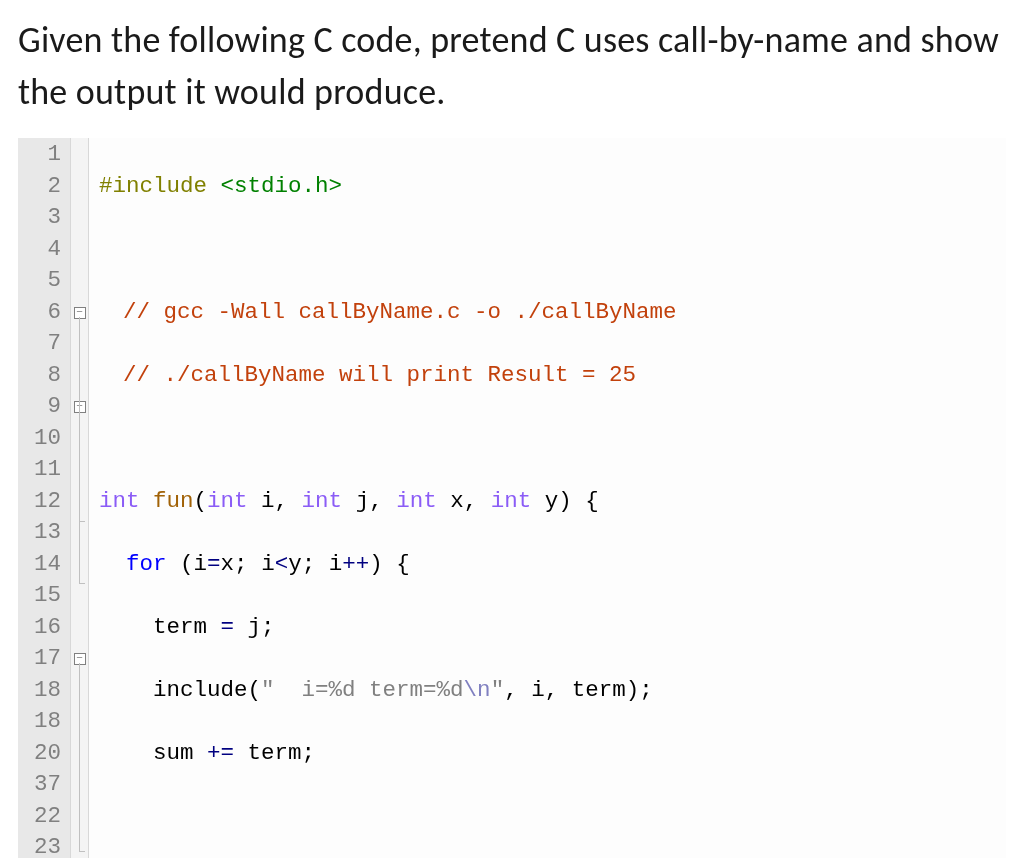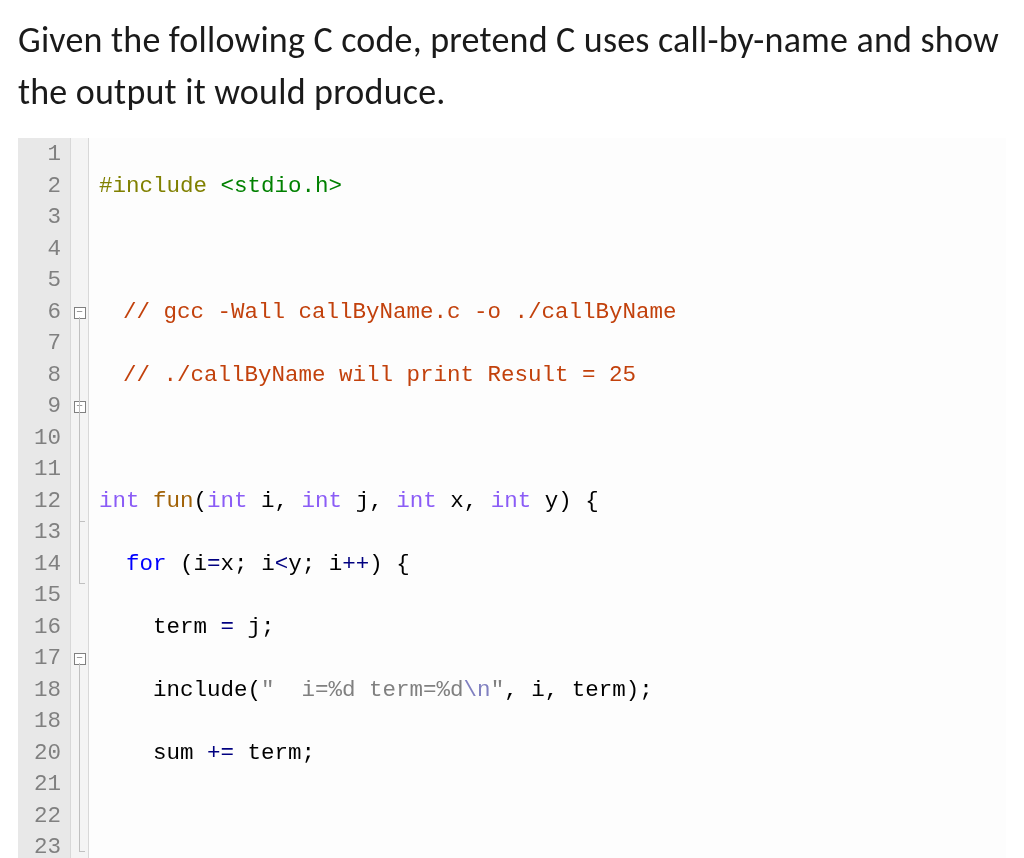--- a/index.html
+++ b/index.html
@@ -119,21 +119,21 @@
     <div class="gutter-line">11</div>
     <div class="gutter-line">12</div>
     <div class="gutter-line">13</div>
     <div class="gutter-line">14</div>
     <div class="gutter-line">15</div>
     <div class="gutter-line">16</div>
     <div class="gutter-line">17</div>
     <div class="gutter-line">18</div>
     <div class="gutter-line">18</div>
     <div class="gutter-line">20</div>
-    <div class="gutter-line">21</div>
+    <div class="gutter-line">37</div>
     <div class="gutter-line">22</div>
     <div class="gutter-line">23</div>
   </div>
   <div class="fold-col">
     <div class="fold-mark"></div>
     <div class="fold-mark"></div>
     <div class="fold-mark"></div>
     <div class="fold-mark"></div>
     <div class="fold-mark"></div>
     <div class="fold-mark">

